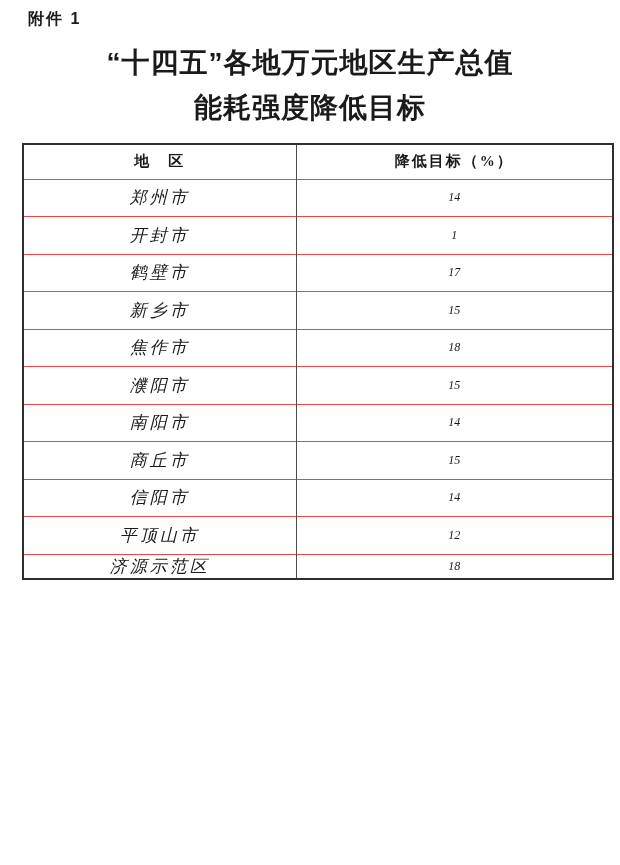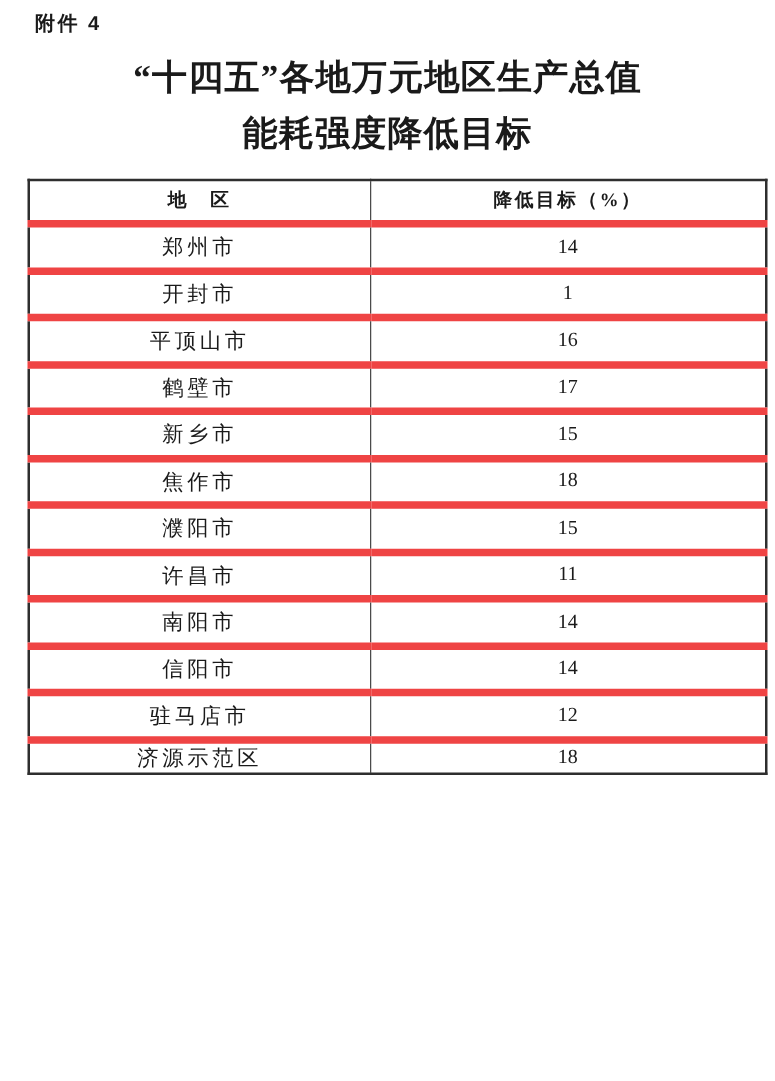--- a/index.html
+++ b/index.html
@@ -20,21 +20,21 @@
     font-weight: bold;
     font-size: 16px;
     letter-spacing: 2px;
   }
   .doc-title {
     position: absolute;
     top: 40px;
     left: 0;
     right: 0;
     text-align: center;
-    font-family: Liberation Serif, serif;
+    font-family: Liberation Sans, sans-serif;
     font-weight: bold;
     font-size: 28px;
     line-height: 45px;
     letter-spacing: 1px;
   }
   table.targets {
     position: absolute;
     top: 143px;
     left: 22px;
     width: 590px;
@@ -51,36 +51,36 @@
   }
   th:first-child, td:first-child {
     border-right: 1px solid #4a4a4a;
   }
   thead tr { height: 35px; }
   th {
     font-size: 15px;
     font-weight: bold;
     letter-spacing: 2px;
   }
-  tbody td { border-top: 6px solid #ef4444; }
+  tbody td { border-top: 1px solid #ef4444; font-style: italic; }
   tbody tr { height: 37.5px; }
   tbody tr:last-child { height: 15px; }
   td.region {
     font-size: 17px;
     letter-spacing: 3px;
   }
   td.target {
-    font-size: 16px;
+    font-size: 12px;
     font-family: "Liberation Serif", "DejaVu Serif", serif;
   }
 </style>
 </head>
 <body>
 
-<div class="attachment-label">附件 4</div>
+<div class="attachment-label">附件 1</div>
 
 <div class="doc-title">
   <div>“十四五”各地万元地区生产总值</div>
   <div>能耗强度降低目标</div>
 </div>
 
 <table class="targets">
   <colgroup>
       <col class="c1">
       <col class="c2">
@@ -94,53 +94,49 @@
   <tbody>
     <tr>
       <td class="region">郑州市</td>
       <td class="target">14</td>
     </tr>
     <tr>
       <td class="region">开封市</td>
       <td class="target">1</td>
     </tr>
     <tr>
-      <td class="region">平顶山市</td>
-      <td class="target">16</td>
-    </tr>
-    <tr>
       <td class="region">鹤壁市</td>
       <td class="target">17</td>
     </tr>
     <tr>
       <td class="region">新乡市</td>
       <td class="target">15</td>
     </tr>
     <tr>
       <td class="region">焦作市</td>
       <td class="target">18</td>
     </tr>
     <tr>
       <td class="region">濮阳市</td>
       <td class="target">15</td>
     </tr>
     <tr>
-      <td class="region">许昌市</td>
-      <td class="target">11</td>
+      <td class="region">南阳市</td>
+      <td class="target">14</td>
     </tr>
     <tr>
-      <td class="region">南阳市</td>
-      <td class="target">14</td>
+      <td class="region">商丘市</td>
+      <td class="target">15</td>
     </tr>
     <tr>
       <td class="region">信阳市</td>
       <td class="target">14</td>
     </tr>
     <tr>
-      <td class="region">驻马店市</td>
+      <td class="region">平顶山市</td>
       <td class="target">12</td>
     </tr>
     <tr>
       <td class="region">济源示范区</td>
       <td class="target">18</td>
     </tr>
   </tbody>
 </table>
 
 </body></html>

